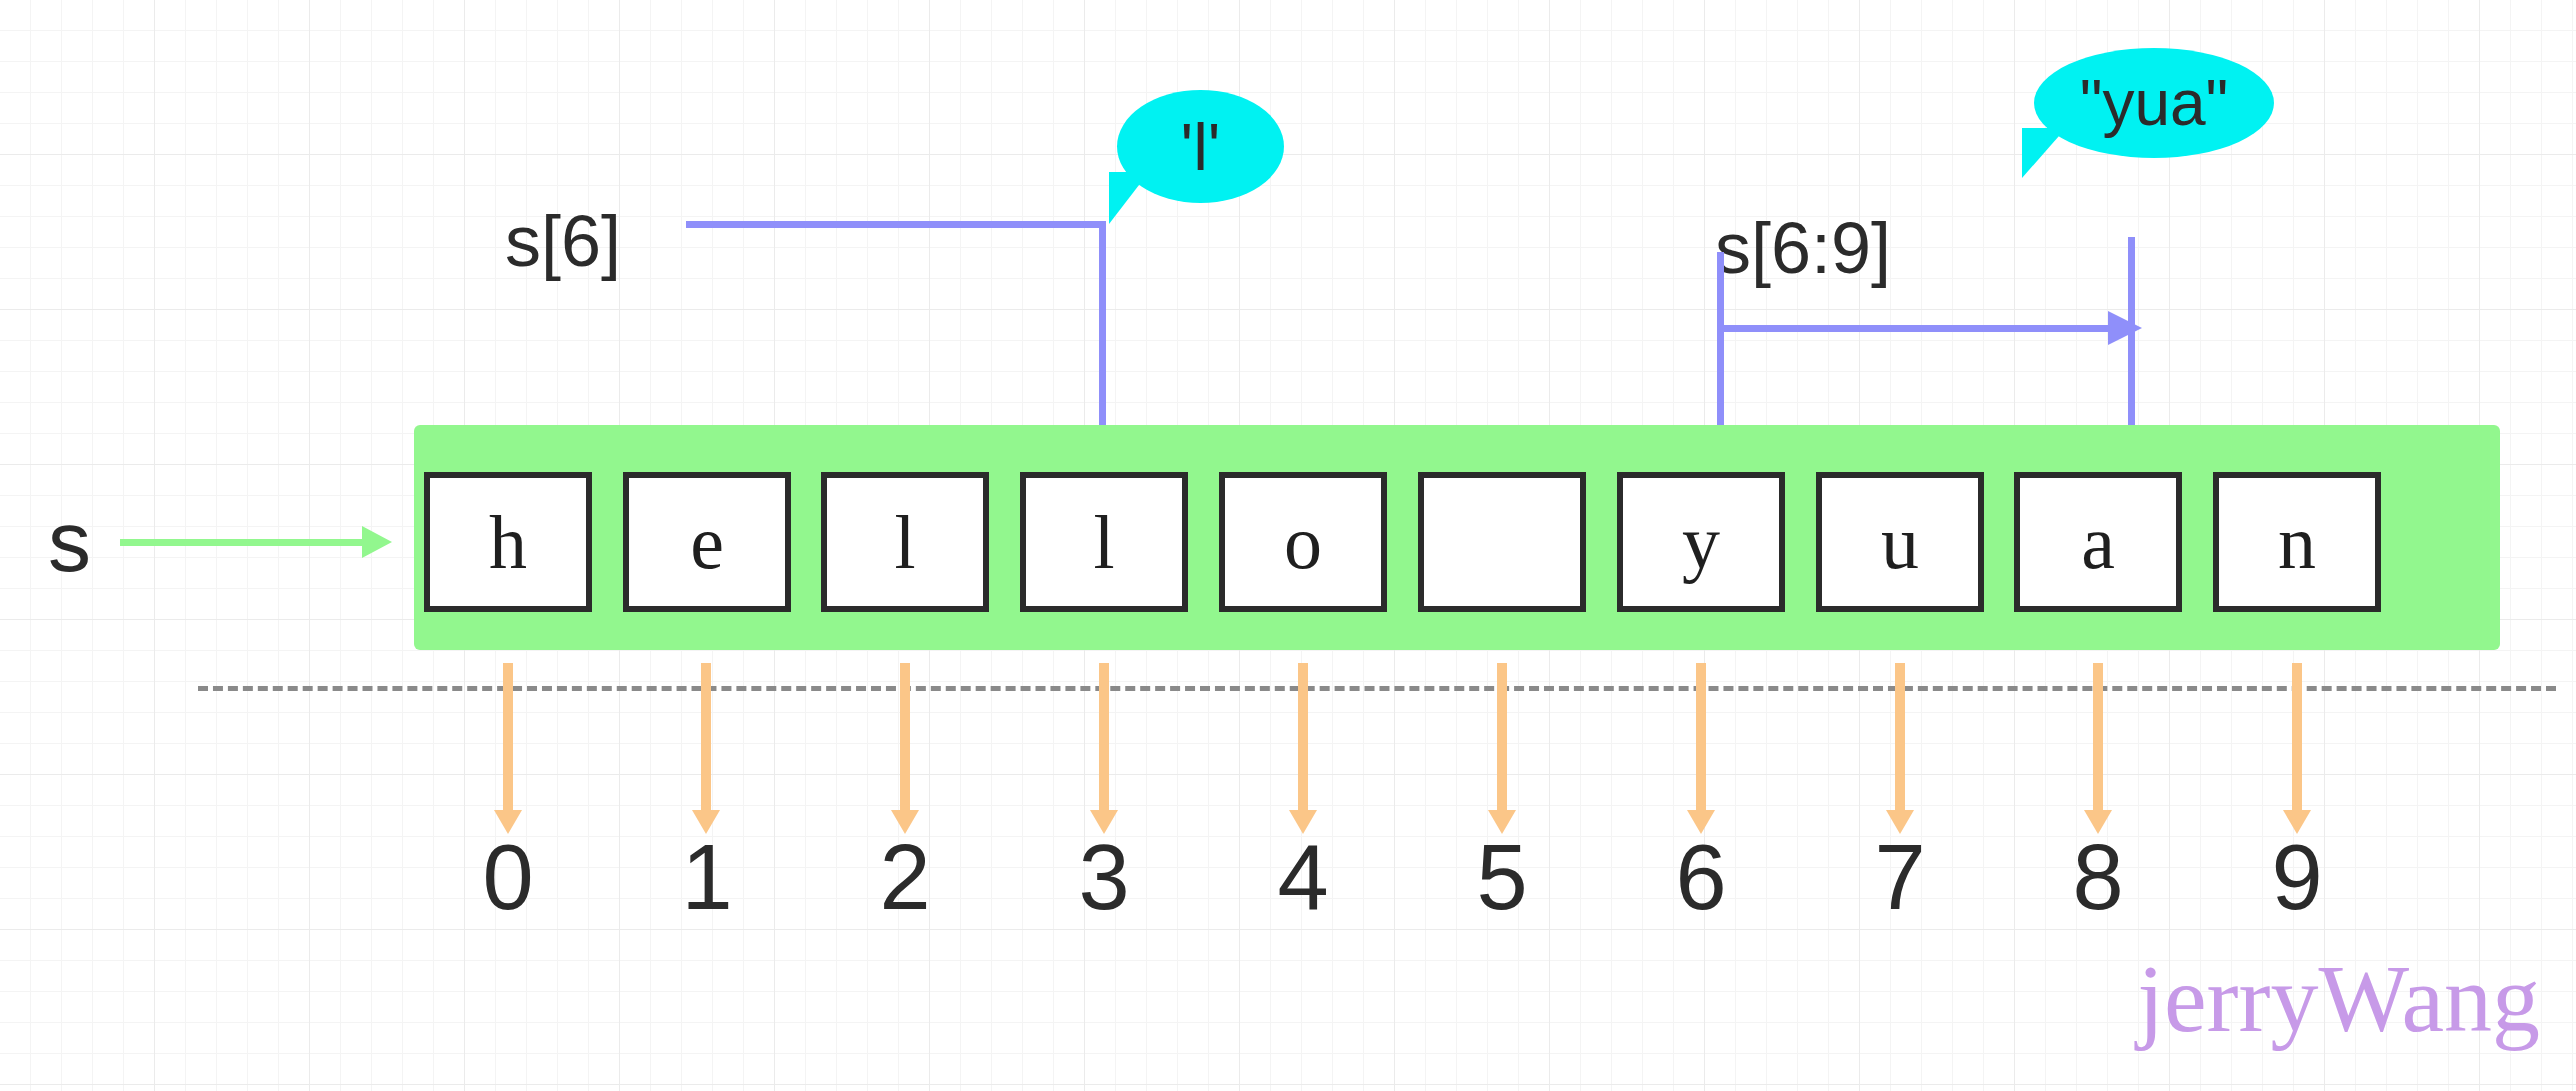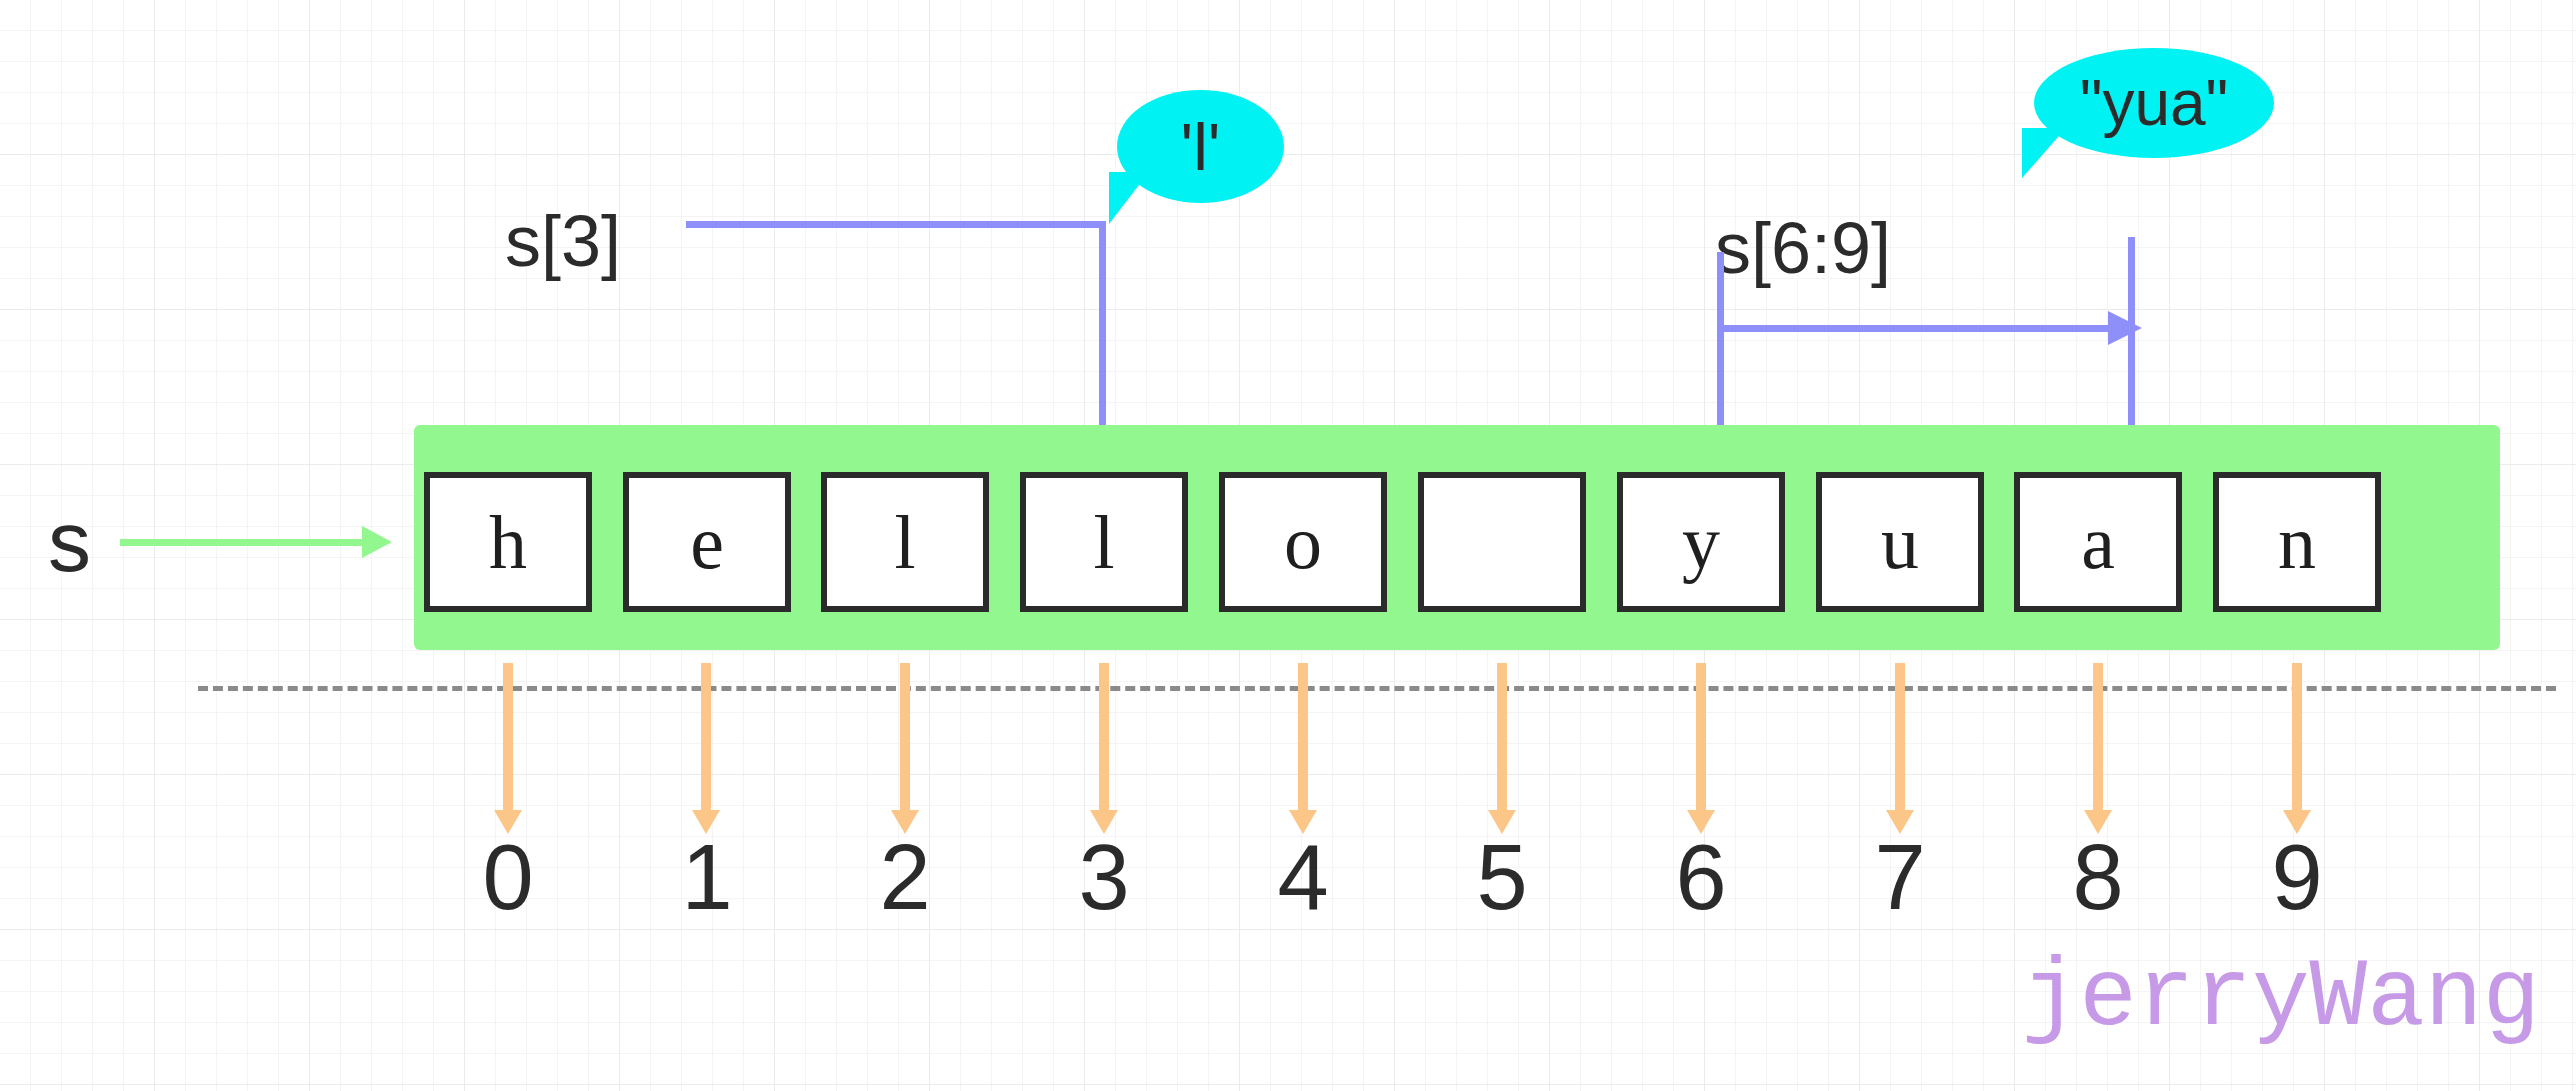--- a/index.html
+++ b/index.html
@@ -182,37 +182,37 @@
     position: absolute;
     width: 0;
     height: 0;
   }
 
   
   .watermark {
     position: absolute;
     right: 36px;
     top: 951px;
-    font-family: Liberation Mono, monospace;
+    font-family: Liberation Serif, serif;
     font-size: 96px;
     color: #c79ae8;
     line-height: 1;
     white-space: nowrap;
   }
 </style>
 </head>
 <body>
 
 <div id="canvas">
 
   <div class="s-label">s</div>
   <div class="s-arrow-line"></div>
   <div class="s-arrow-head"></div>
 
-  <div class="callout-text" style="left:505px; top:205px;">s[3]</div>
+  <div class="callout-text" style="left:505px; top:205px;">s[6]</div>
   <div class="pl-h" style="left:686px; top:221px; width:420px;"></div>
   <div class="pl-v" style="left:1099px; top:221px; height:217px;"></div>
   <div class="pl-arrow-down" style="left:1083px; top:432px;"></div>
 
   <div class="bubble" style="left:1117px; top:90px; width:167px; height:113px; font-size:66px;">
     <span>'l'</span>
   </div>
   <div class="bubble-tail" style="left:1109px; top:172px;
        border-left:0 solid transparent; border-right:40px solid transparent;
        border-top:52px solid #00f2f2;"></div>

